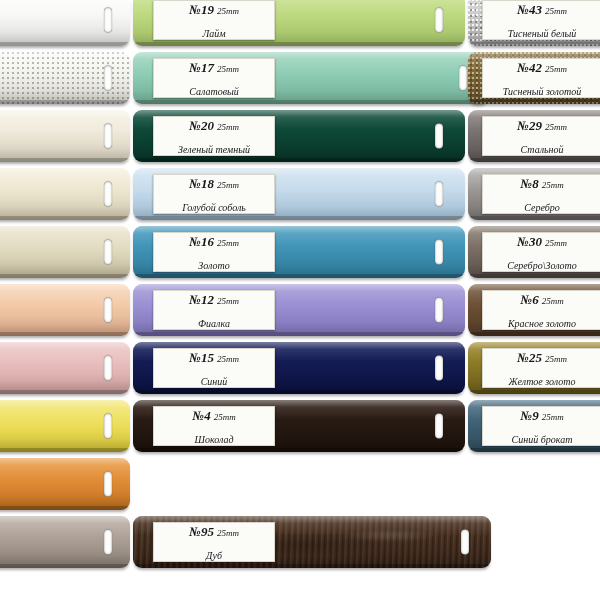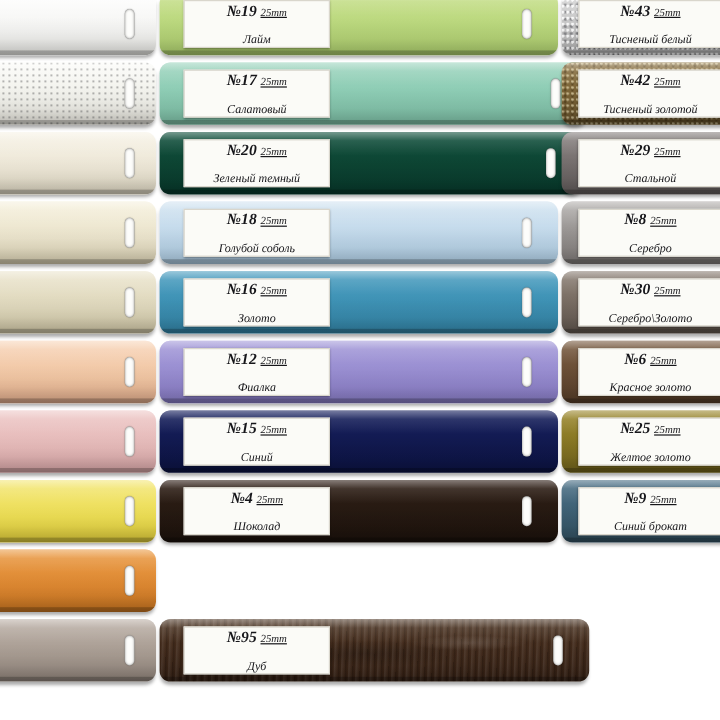--- a/index.html
+++ b/index.html
@@ -69,21 +69,21 @@
     color:#16161a;
     line-height:1.12;
   }
   #col-right .tag{left:14px;width:118px;}
   .tag .ln1{white-space:nowrap;}
   .tag .num{
     font-weight:bold;font-style:italic;font-size:13px;
     letter-spacing:.1px;
     margin-top:25px;
   }
-  .tag .mm{font-style:italic;font-size:9px;margin-left:3px;text-decoration:underline;}
+  .tag .mm{font-style:italic;font-size:9px;margin-left:3px;}
   .tag .name{
     font-style:italic;font-size:10px;margin-top:10px;
     white-space:nowrap;
   }
 
   
   .tex-dots{
     position:absolute;inset:0;pointer-events:none;
     background-image:
       radial-gradient(circle at 1px 1px, rgba(120,120,120,.55) .9px, transparent 1.1px);
@@ -182,21 +182,21 @@
       </div>
       <div class="slat" style="top: 52px; background: linear-gradient(rgb(159, 213, 191) 0%, rgb(142, 205, 181) 45%, rgb(121, 185, 160) 100%); padding-left: 24px;">
         <div class="sheen"></div>
         <div class="edge"></div>
         <div class="slot"></div>
         <div class="tag">
           <div class="ln1"><span class="num">№17</span><span class="mm">25mm</span></div>
           <div class="name">Салатовый</div>
         </div>
       </div>
-      <div class="slat" style="top: 110px; background: linear-gradient(rgb(19, 82, 63) 0%, rgb(13, 70, 52) 45%, rgb(7, 55, 42) 100%); padding-left: 20px;">
+      <div class="slat" style="top: 110px; background: linear-gradient(rgb(19, 82, 63) 0%, rgb(13, 70, 52) 45%, rgb(7, 55, 42) 100%);">
         <div class="sheen"></div>
         <div class="edge"></div>
         <div class="slot"></div>
         <div class="tag">
           <div class="ln1"><span class="num">№20</span><span class="mm">25mm</span></div>
           <div class="name">Зеленый темный</div>
         </div>
       </div>
       <div class="slat" style="top: 168px; background: linear-gradient(rgb(211, 228, 241) 0%, rgb(197, 219, 236) 45%, rgb(169, 199, 221) 100%);">
         <div class="sheen"></div>

